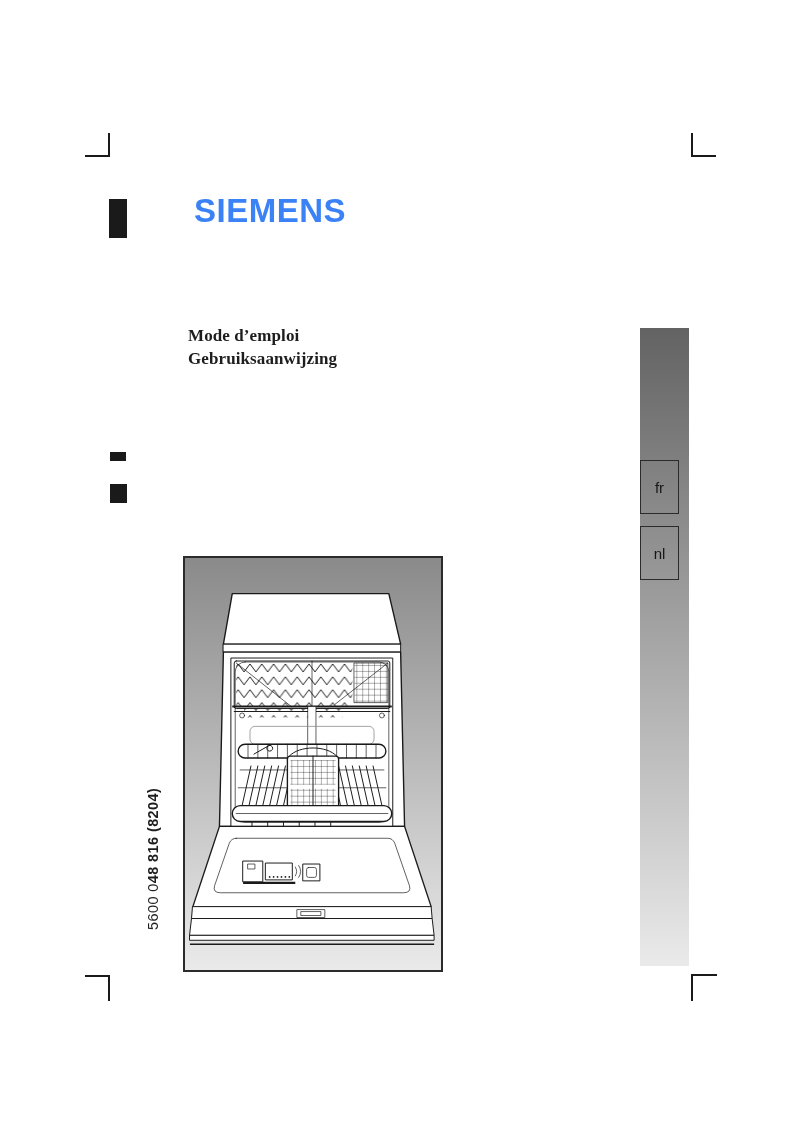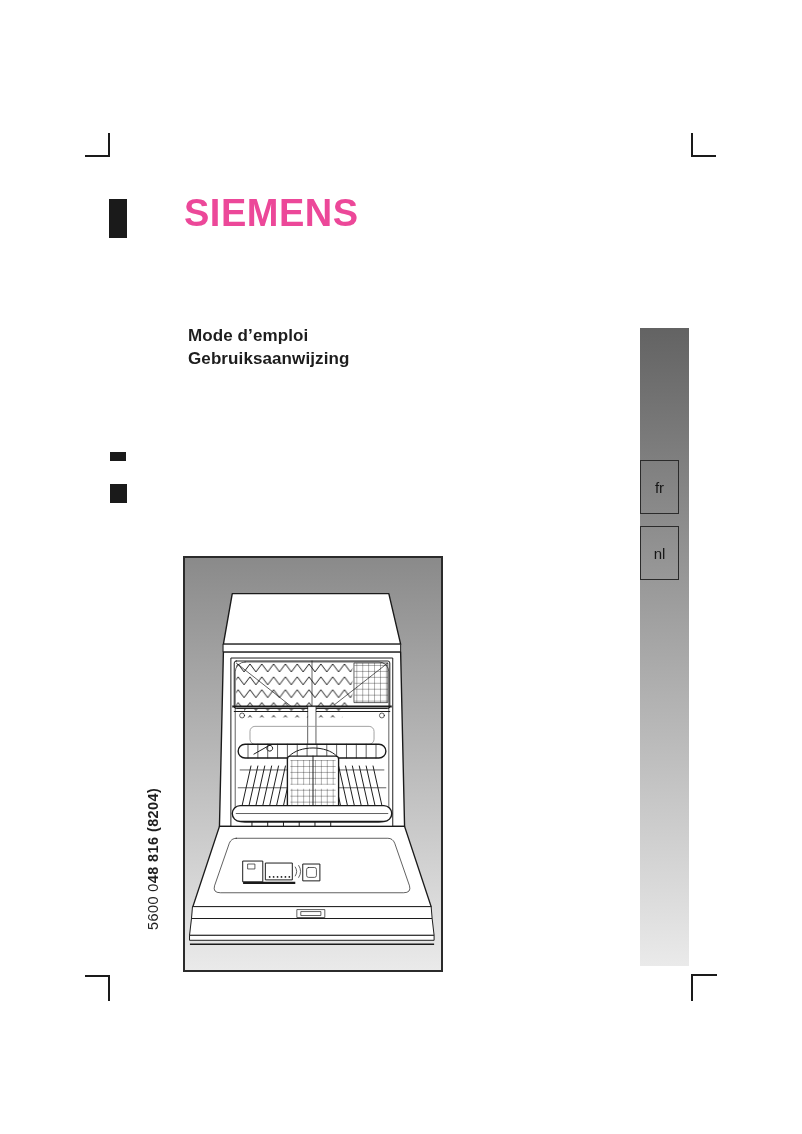--- a/index.html
+++ b/index.html
@@ -13,25 +13,25 @@
   .crop-tl { left: 85px;  top: 133px; width: 25px; height: 24px; border-right: 2px solid #1a1a1a; border-bottom: 2px solid #1a1a1a; }
   .crop-tr { left: 691px; top: 133px; width: 25px; height: 24px; border-left: 2px solid #1a1a1a;  border-bottom: 2px solid #1a1a1a; }
   .crop-bl { left: 85px;  top: 975px; width: 25px; height: 26px; border-right: 2px solid #1a1a1a; border-top: 2px solid #1a1a1a; }
   .crop-br { left: 691px; top: 974px; width: 26px; height: 27px; border-left: 2px solid #1a1a1a;  border-top: 2px solid #1a1a1a; }
 
   
   .reg-bar    { position: absolute; left: 109px; top: 199px; width: 18px; height: 39px; background: #1a1a1a; }
   .reg-dash   { position: absolute; left: 110px; top: 452px; width: 16px; height: 9px;  background: #1a1a1a; }
   .reg-square { position: absolute; left: 110px; top: 484px; width: 17px; height: 19px; background: #1a1a1a; }
 
-  .brand { position: absolute; left: 184px; top: 192px; font-size: 38px; font-weight: bold;
-    letter-spacing: 0.5px; color: #ec4899; }
+  .brand { position: absolute; left: 194px; top: 192px; font-size: 33px; font-weight: bold;
+    letter-spacing: 0.5px; color: #3b82f6; }
 
   .titles { position: absolute; left: 188px; top: 325px; font-size: 17px; font-weight: bold;
-    color: #1d1d1d; line-height: 22.5px; letter-spacing: 0.1px; }
+    color: #1d1d1d; line-height: 22.5px; letter-spacing: 0.1px; font-family: Liberation Serif, serif; }
 
   .partno { position: absolute; left: 145px; top: 930px; white-space: nowrap;
     transform: rotate(-90deg); transform-origin: 0 0; font-size: 14.5px; color: #1d1d1d;
     letter-spacing: 0.4px; }
   .partno .bold { font-weight: bold; }
 
   .illustration-box { position: absolute; left: 183px; top: 556px; width: 260px; height: 416px;
     border: 2px solid #2b2b2b; background: linear-gradient(#8a8a8a, #eaeaea); }
   .illustration-box svg { display: block; width: 256px; height: 412px; }
 

